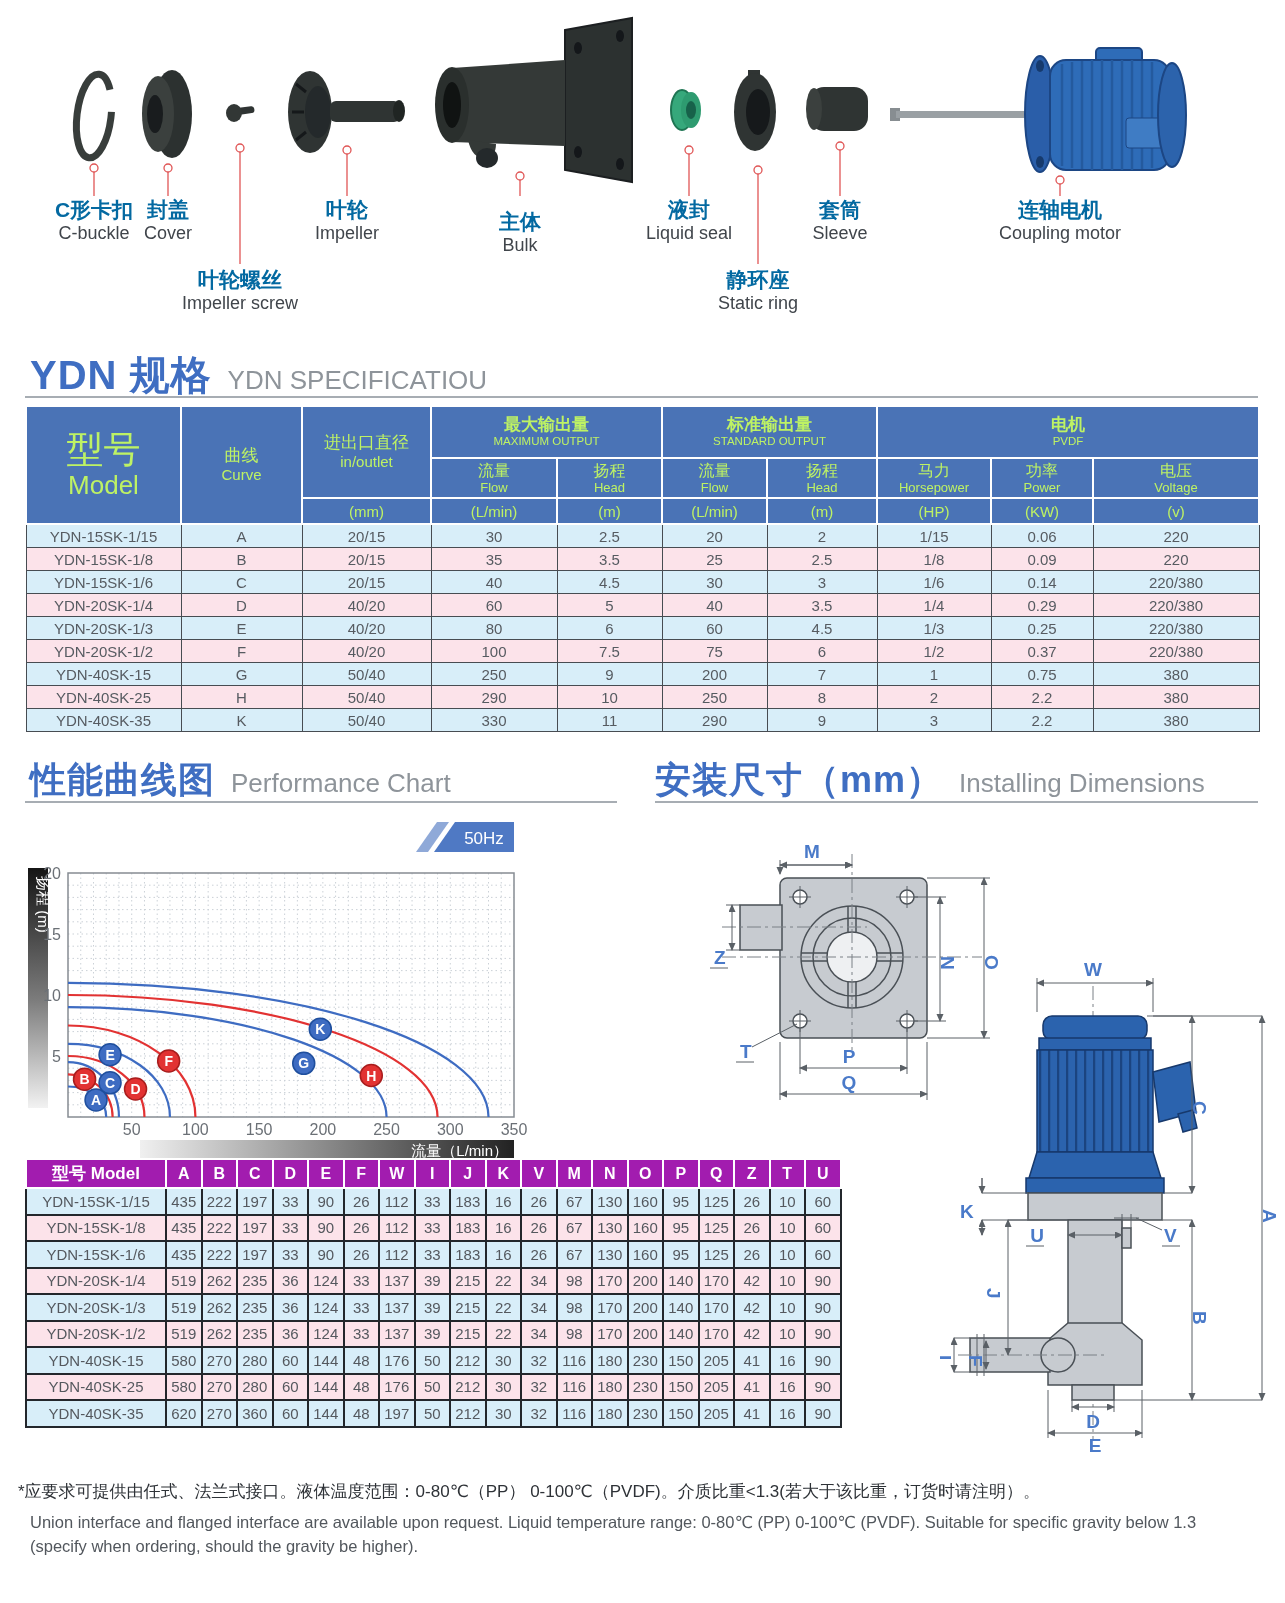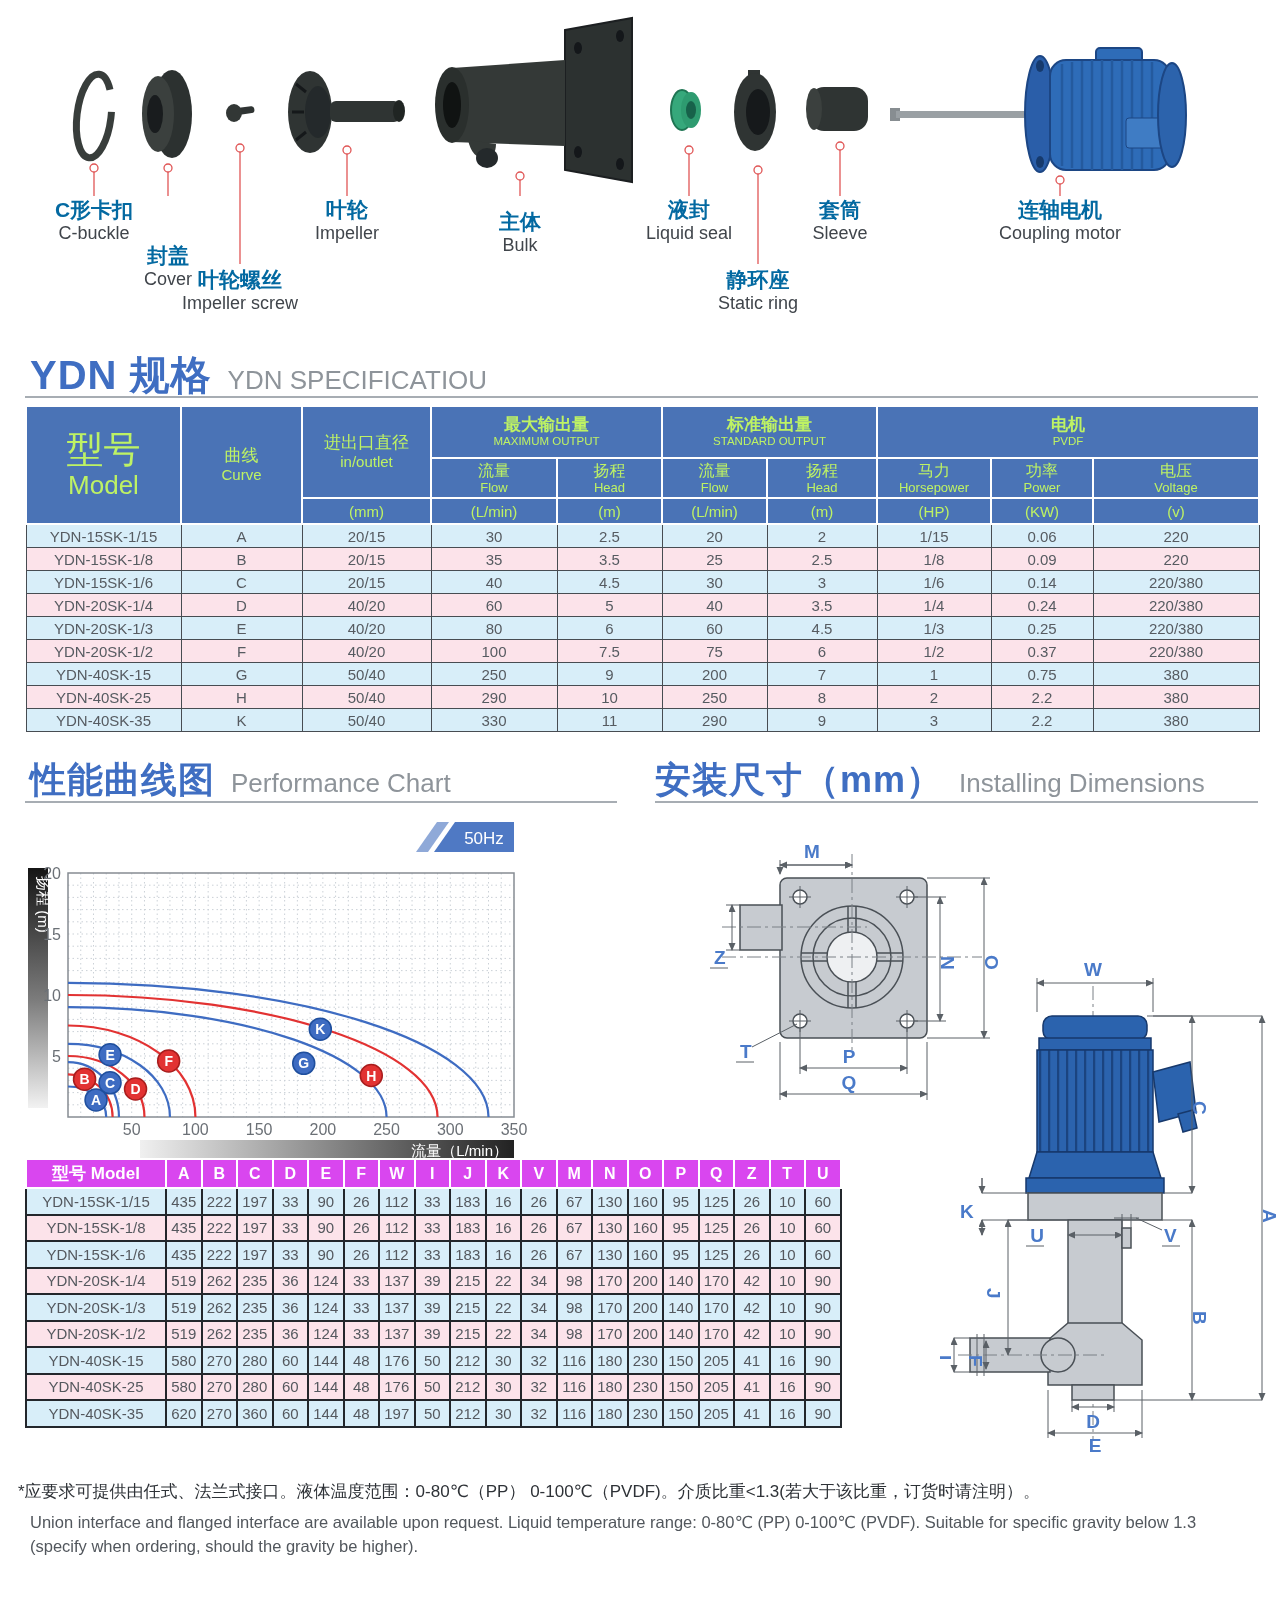--- a/index.html
+++ b/index.html
@@ -26,21 +26,21 @@
   table.spec .gen{font-size:11.5px;line-height:1.2;}
   table.spec .unit{font-size:15px;}
   table.spec tr.h1 th{height:50px;}
   table.spec tr.h2 th{height:38px;}
   table.spec tr.h3 th{height:24px;}
   table.spec td{border:1px solid #474c52;text-align:center;font-size:15px;color:#565b61;height:22px;padding:0;}
   tr.row-blue td{background:#d8eef9;}
   tr.row-pink td{background:#fce3ea;}
   
   table.dim{border-collapse:collapse;table-layout:fixed;width:815px;}
-  table.dim th{background:#d946ef;color:#fff;border:2px solid #fff;font-size:16px;font-weight:bold;height:27px;padding:0;text-align:center;}
+  table.dim th{background:#a21caf;color:#fff;border:2px solid #fff;font-size:16px;font-weight:bold;height:27px;padding:0;text-align:center;}
   table.dim th.mcol{font-size:17px;}
   table.dim td{border:2px solid #23272c;text-align:center;font-size:15px;color:#54585e;height:24.5px;padding:0;}
   
   .footnote .zh{font-size:17px;color:#2e3237;margin-bottom:8px;}
   .footnote .en{font-size:16.5px;color:#52575d;line-height:1.45;width:1225px;}
   
   .dl{stroke:#5a6066;stroke-width:1;fill:none;}
   .dt{fill:#4a7ac9;font-size:19px;font-weight:600;}
   .gfill{fill:#c7cbd0;stroke:#4a5056;stroke-width:1.5;}
   .mfill{fill:#2b63ae;stroke:#17396c;stroke-width:1.5;}
@@ -138,21 +138,21 @@
         <line x1="840" y1="150" x2="840" y2="196"></line>
       <circle cx="1060" cy="180" r="4"></circle>
         <line x1="1060" y1="184" x2="1060" y2="196"></line>
     </g>
   </svg>
   <div id="parts-labels">
       <div class="part-label" style="left: -1px; top: 198px;">
         <div class="zh">C形卡扣</div>
         <div class="en">C-buckle</div>
       </div>
-      <div class="part-label" style="left: 73px; top: 198px; margin-top: 46px;">
+      <div class="part-label" style="left: 73px; top: 198px;">
         <div class="zh">封盖</div>
         <div class="en">Cover</div>
       </div>
       <div class="part-label" style="left: 145px; top: 268px;">
         <div class="zh">叶轮螺丝</div>
         <div class="en">Impeller screw</div>
       </div>
       <div class="part-label" style="left: 252px; top: 198px;">
         <div class="zh">叶轮</div>
         <div class="en">Impeller</div>
@@ -305,21 +305,21 @@
         </tr>
         <tr class="row-pink">
           <td>YDN-20SK-1/4</td>
           <td>D</td>
           <td>40/20</td>
           <td>60</td>
           <td>5</td>
           <td>40</td>
           <td>3.5</td>
           <td>1/4</td>
-          <td>0.24</td>
+          <td>0.29</td>
           <td>220/380</td>
         </tr>
         <tr class="row-blue">
           <td>YDN-20SK-1/3</td>
           <td>E</td>
           <td>40/20</td>
           <td>80</td>
           <td>6</td>
           <td>60</td>
           <td>4.5</td>

